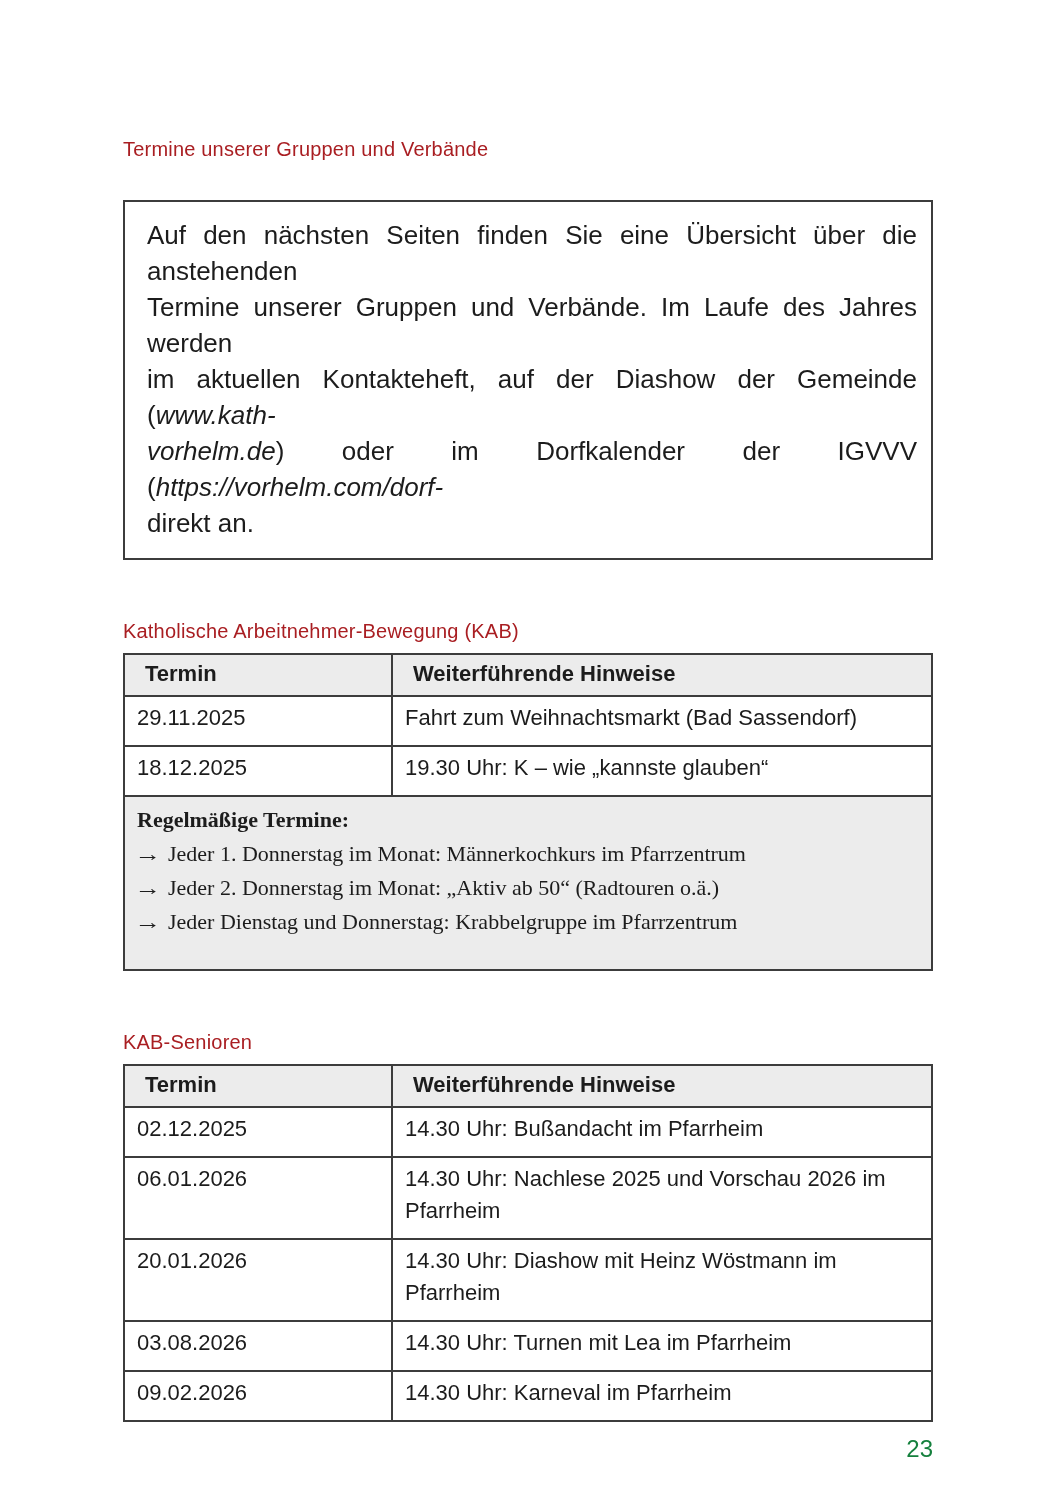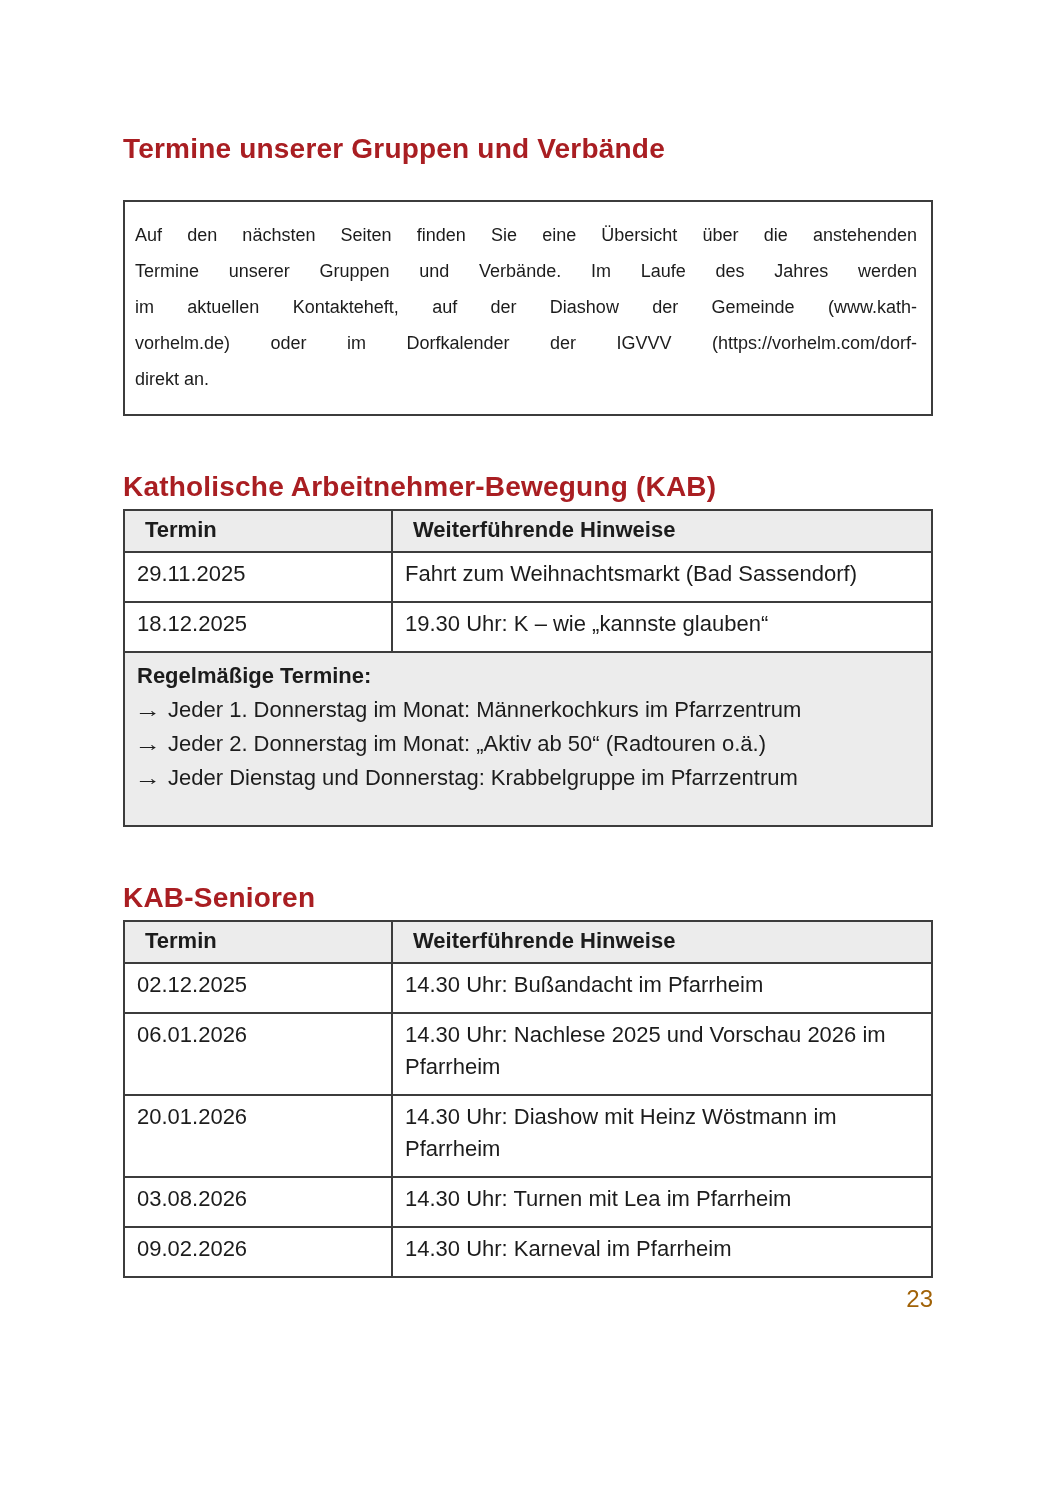--- a/index.html
+++ b/index.html
@@ -17,42 +17,42 @@
     color: var(--text, #1c1c1c);
     box-sizing: border-box;
   }
   .content {
     margin-left: 123px;
     width: 810px;
     padding-top: 133px;
     box-sizing: border-box;
   }
   .section-heading {
-    font-size: 28px;
+    font-size: 20px;
     line-height: 32px;
-    font-weight: 700;
+    font-weight: 400;
     color: var(--red, #a91e22);
     margin: 0;
     letter-spacing: 0.2px;
   }
   h1.section-heading { margin-bottom: 35px; }
   h2.section-heading { margin-top: 55px; margin-bottom: 6px; }
 
   .intro-box {
     border: 2px solid var(--border, #3c3c3c);
-    padding: 15px 14px 17px 10px;
-    font-size: 18px;
+    padding: 15px 14px 17px 22px;
+    font-size: 26px;
     line-height: 36px;
   }
   .intro-box .line {
     text-align: justify;
     text-align-last: justify;
   }
   .intro-box .line.last { text-align-last: left; }
-  .italic { }
+  .italic { font-style: italic; }
 
   table.schedule {
     width: 100%;
     border-collapse: collapse;
     font-size: 22px;
     table-layout: fixed;
   }
   table.schedule col.col-termin { width: 268px; }
   table.schedule th,
   table.schedule td {
@@ -68,33 +68,34 @@
     line-height: 30px;
   }
   table.schedule td {
     padding: 5px 12px 11px 12px;
     line-height: 32px;
   }
   table.schedule td.footer-cell {
     background: var(--cellbg, #ececec);
     padding: 6px 4px 30px 12px;
     line-height: 34px;
+    font-family: Liberation Serif, serif;
   }
   .footer-title { font-weight: 700; }
   .footer-item .arrow {
     font-weight: 700;
     display: inline-block;
     margin-right: 9px;
     transform: scaleX(1.2);
   }
   .page-number {
     text-align: right;
-    margin-top: 7px;
+    margin-top: 13px;
     font-size: 24px;
-    color: #a16207;
+    color: #15803d;
   }
 </style>
 </head>
 <body>
 
 <div class="page">
   <div class="content">
 
     <h1 class="section-heading">Termine unserer Gruppen und Verbände</h1>
 

